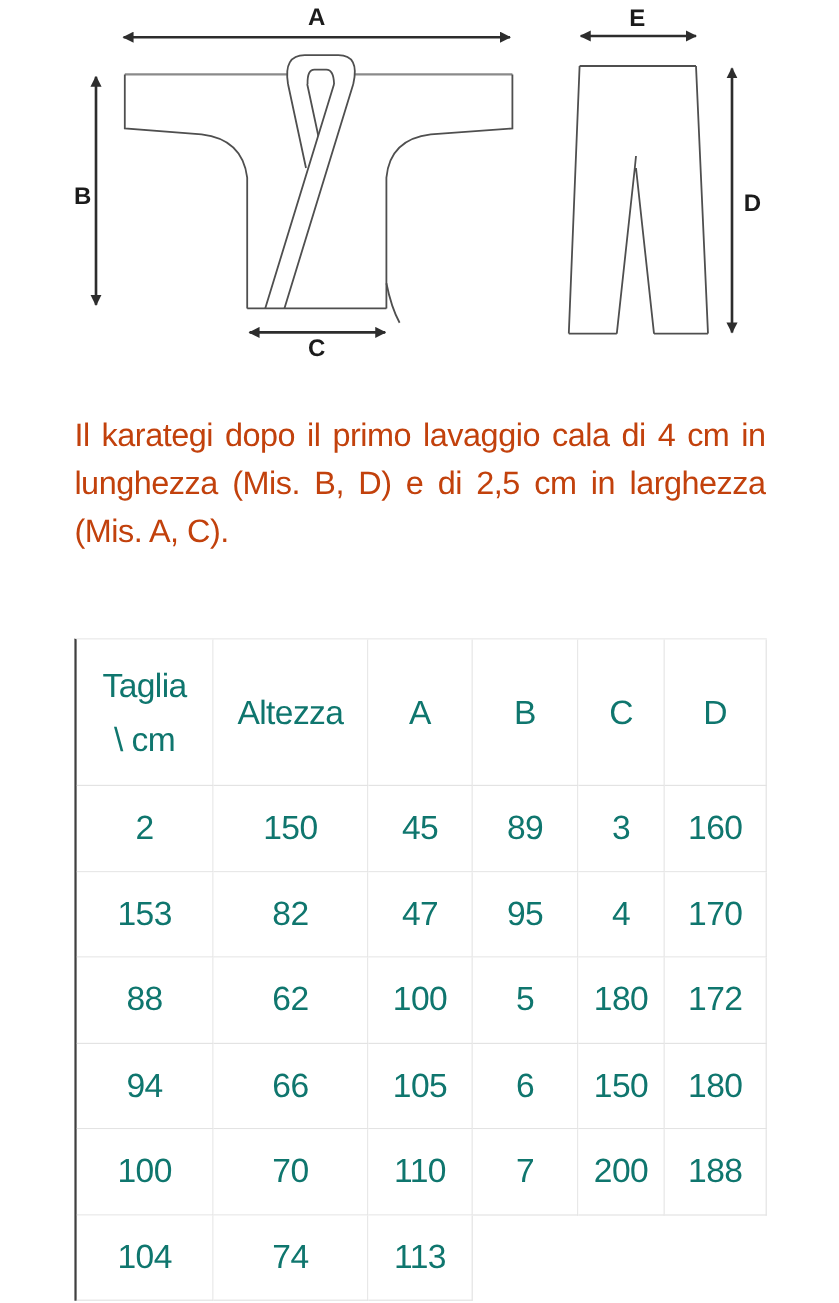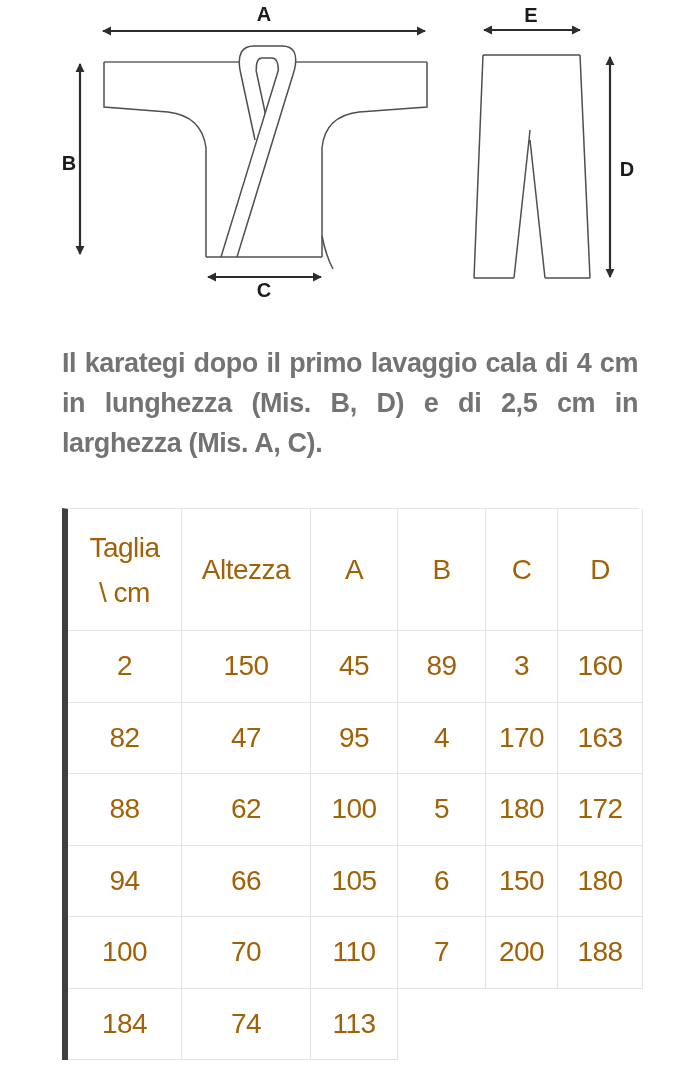--- a/index.html
+++ b/index.html
@@ -9,29 +9,29 @@
     font-family:"Liberation Sans", sans-serif; overflow:hidden;
   }
   .diagram-svg { position:absolute; top:0; }
   #jacket-svg { left:0; }
   #pants-svg  { left:440px; }
   .dim-label { font-family:"Liberation Sans",sans-serif; font-weight:bold; font-size:20px; fill:#1b1b1b; }
 
   .note {
     position:absolute; left:62px; top:343px; width:576px;
     font-size:27px; line-height:40px; letter-spacing:-0.4px;
-    color:#737373; text-align:justify;font-weight:bold;
+    color:#c2410c; text-align:justify;
   }
 
   .tbl {
-    position:absolute; left:62px; top:508px; width:577px;
+    position:absolute; left:62px; top:532px; width:577px;
     display:grid;
     grid-template-columns:114px 129px 87px 88px 72px 85px;
-    border-top:1px solid #e3e3e3; border-left:6px solid #404040;
-    color:#a16207;
+    border-top:1px solid #e3e3e3; border-left:2px solid #404040;
+    color:#0f766e;
   }
   .cell {
     border-right:1px solid #e3e3e3; border-bottom:1px solid #e3e3e3;
     display:flex; flex-direction:column; align-items:center; justify-content:center;
     font-size:28px; letter-spacing:-0.5px; background:#ffffff;
   }
   .cell.h { height:122px; }
   .cell.d { height:71.5px; }
   .corner-line { line-height:45px; text-align:center; }
 </style>
@@ -105,27 +105,27 @@
     <div class="cell h">C</div>
     <div class="cell h">D</div>
 
     <div class="cell d">2</div>
     <div class="cell d">150</div>
     <div class="cell d">45</div>
     <div class="cell d">89</div>
 
     <div class="cell d">3</div>
     <div class="cell d">160</div>
+    <div class="cell d">153</div>
     <div class="cell d">82</div>
     <div class="cell d">47</div>
     <div class="cell d">95</div>
 
     <div class="cell d">4</div>
     <div class="cell d">170</div>
-    <div class="cell d">163</div>
     <div class="cell d">88</div>
     <div class="cell d">62</div>
     <div class="cell d">100</div>
 
     <div class="cell d">5</div>
     <div class="cell d">180</div>
     <div class="cell d">172</div>
     <div class="cell d">94</div>
     <div class="cell d">66</div>
     <div class="cell d">105</div>
@@ -133,18 +133,18 @@
     <div class="cell d">6</div>
     <div class="cell d">150</div>
     <div class="cell d">180</div>
     <div class="cell d">100</div>
     <div class="cell d">70</div>
     <div class="cell d">110</div>
 
     <div class="cell d">7</div>
     <div class="cell d">200</div>
     <div class="cell d">188</div>
-    <div class="cell d">184</div>
+    <div class="cell d">104</div>
     <div class="cell d">74</div>
     <div class="cell d">113</div>
   </div>
 
 </div>
 
 </body></html>

